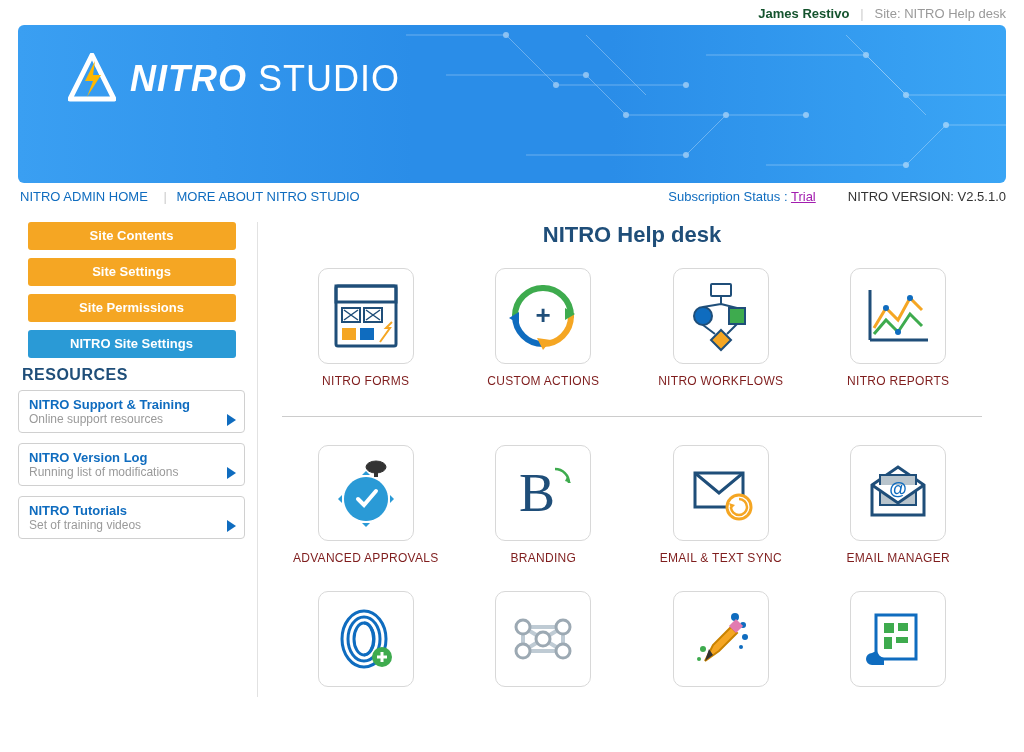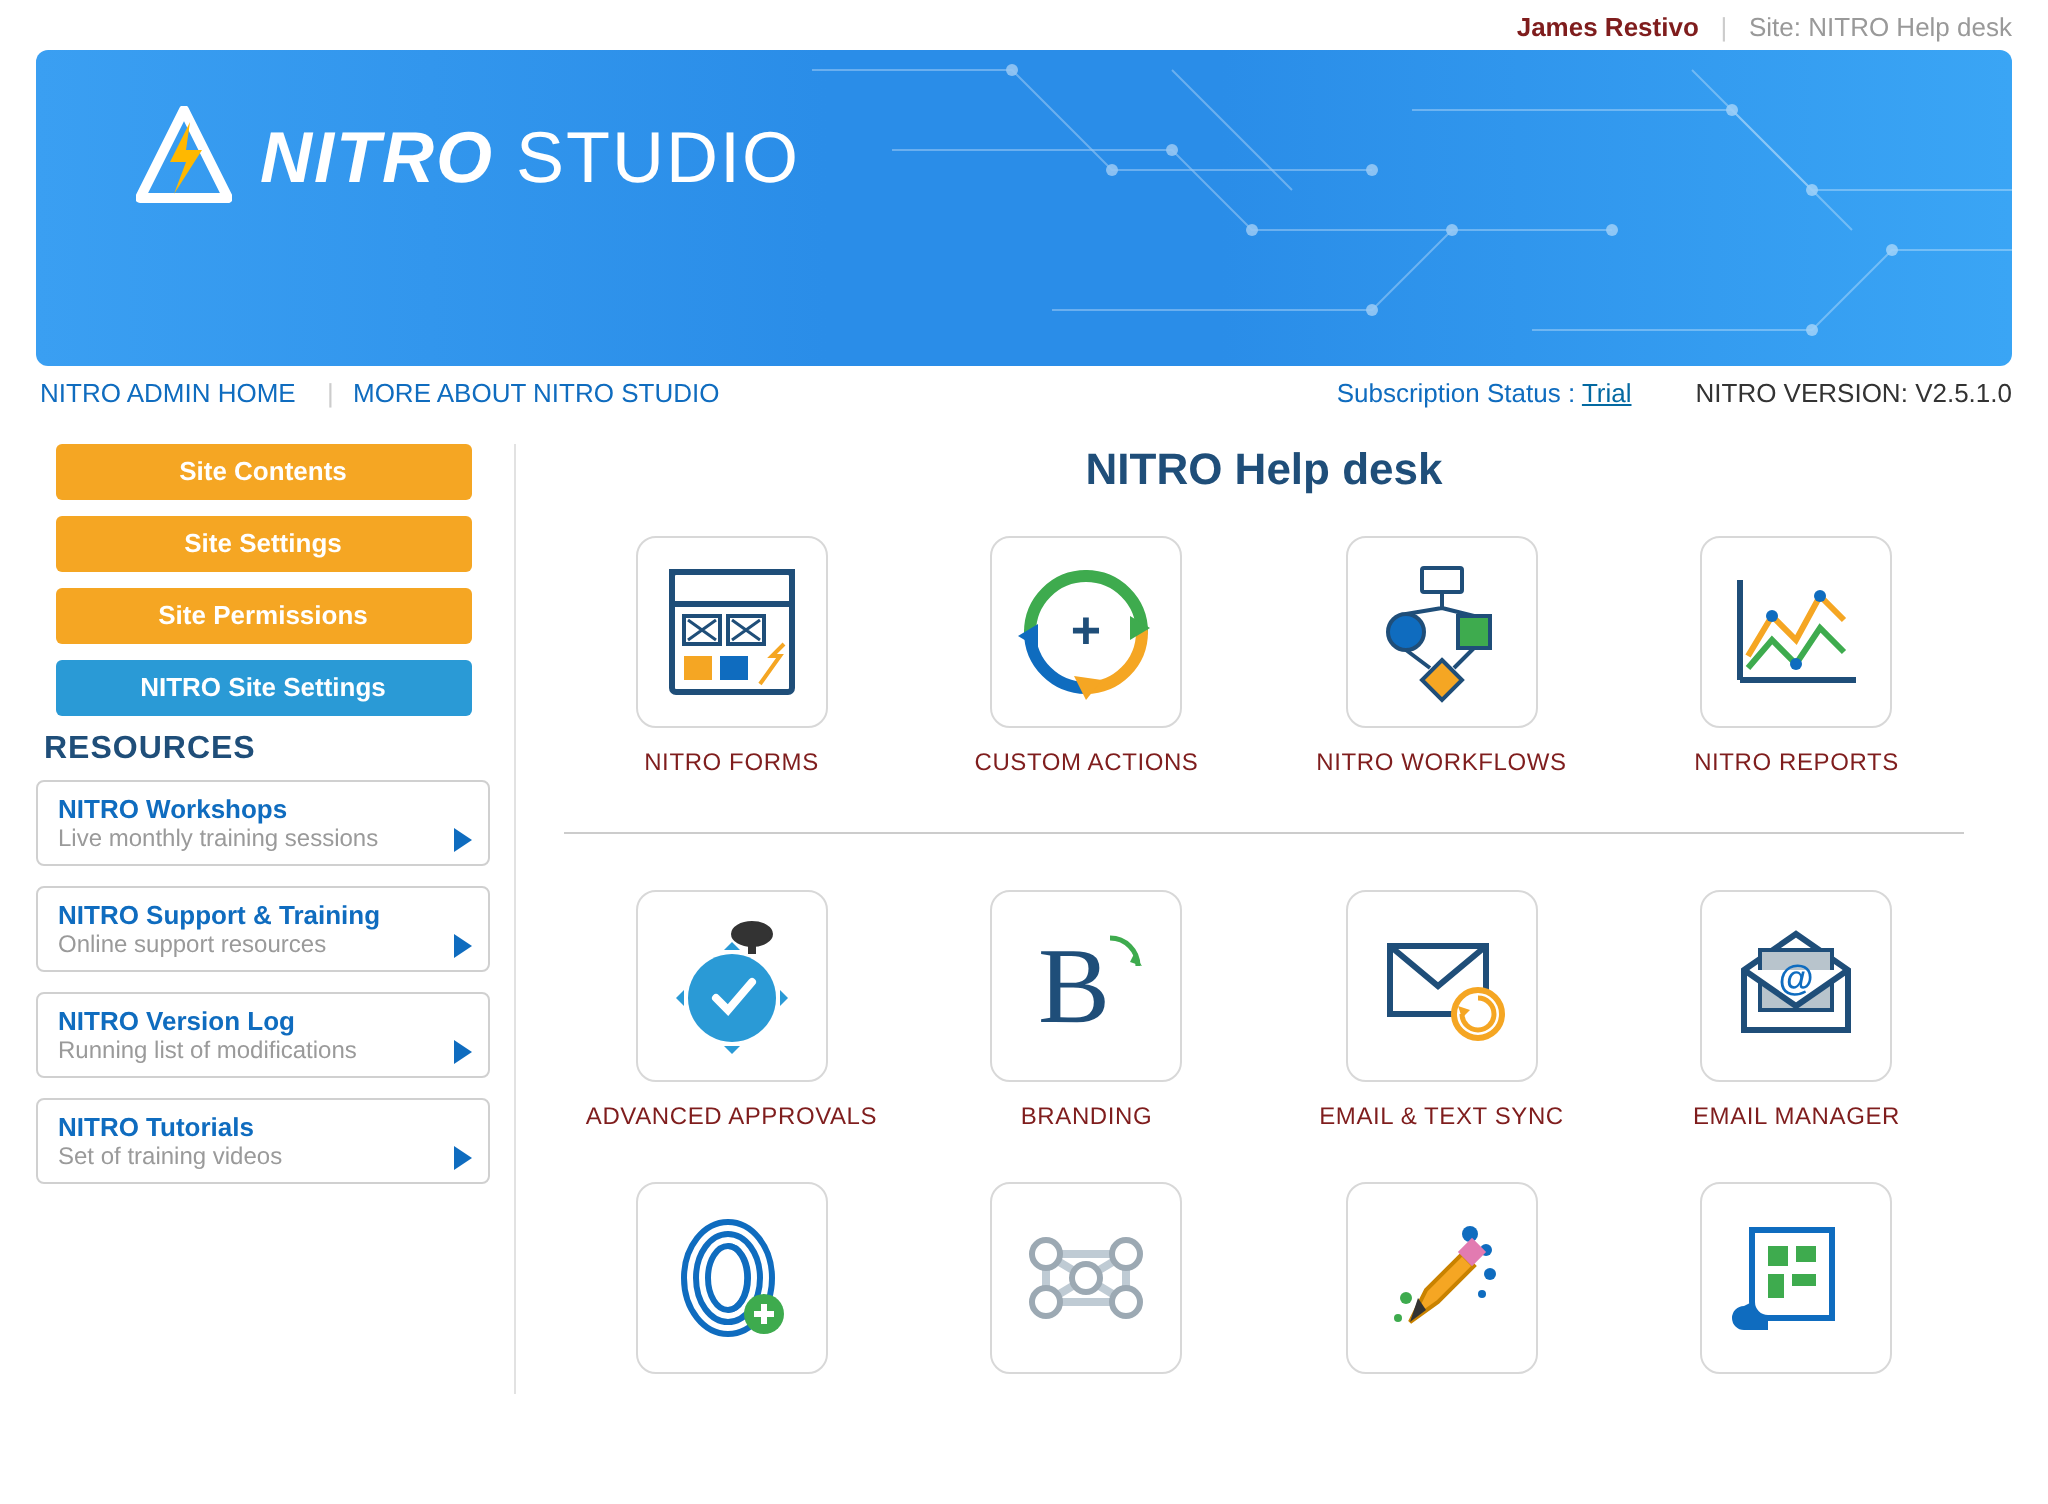--- a/index.html
+++ b/index.html
@@ -1,18 +1,18 @@
 <!DOCTYPE html>
 <html><head>
 <meta charset="utf-8">
 <style>
   * { box-sizing: border-box; margin: 0; padding: 0; }
   body { font-family: "Segoe UI", Arial, sans-serif; background: #ffffff; width: 1024px; height: 752px; overflow: hidden; }
   .top-bar { text-align: right; padding: 6px 18px 4px 0; font-size: 13px; color: #888; }
-  .top-bar .user { color: #7f1d1d; font-weight: 600; cursor: pointer; }
+  .top-bar .user { color: #14532d; font-weight: 600; cursor: pointer; }
   .top-bar .site-label { color: #999; }
   .top-bar .site-name { color: #999; }
   .banner {
     margin: 0 18px;
     height: 158px;
     border-radius: 6px;
     background: linear-gradient(90deg, #3a9ff2, #2a8de8 40%, #2a8de8 60%, #3aa5f5);
     position: relative;
     padding: 28px 40px 10px 50px;
     color: #fff;
@@ -29,21 +29,21 @@
   .wordmark b { font-weight: 700; font-style: italic; }
   .tagline { font-style: italic; font-size: 19px; margin-top: 8px; margin-left: 18px; }
   .util-row {
     display: flex; align-items: center; padding: 6px 18px 18px 20px;
     font-size: 13px;
   }
   .util-left a { color: #0F6CBF; text-decoration: none; margin-right: 6px; display: inline-block; }
   .util-left .sep { color: #ccc; margin: 0 6px; }
   .util-right { margin-left: auto; display: flex; align-items: center; gap: 32px; }
   .sub-status { color: #0F6CBF; }
-  .sub-status .val { color: #0369a1; text-decoration: underline; }
+  .sub-status .val { color: #a21caf; text-decoration: underline; }
   .version { color: #333; }
 
   .main { display: flex; padding: 0 18px; }
   .sidebar { width: 240px; padding-right: 12px; border-right: 1px solid #e2e2e2; }
   .side-btn {
     display: block; width: 208px; height: 28px; line-height: 28px;
     text-align: center; color: #fff; font-weight: 600; font-size: 13px;
     margin: 0 auto 8px; border-radius: 3px; cursor: pointer;
   }
   .side-btn.orange { background: #f5a623; }
@@ -151,25 +151,20 @@
 <div class="main">
 
   <aside class="sidebar">
     <div class="side-btn orange">Site Contents</div>
     <div class="side-btn orange">Site Settings</div>
     <div class="side-btn orange">Site Permissions</div>
     <div class="side-btn blue">NITRO Site Settings</div>
     <div class="resources-h">RESOURCES</div>
 
     <div class="resource-card">
-      <div class="title">NITRO Workshops</div>
-      <div class="desc">Live monthly training sessions</div>
-      <div class="arrow"></div>
-    </div>
-    <div class="resource-card">
       <div class="title">NITRO Support &amp; Training</div>
       <div class="desc">Online support resources</div>
       <div class="arrow"></div>
     </div>
     <div class="resource-card">
       <div class="title">NITRO Version Log</div>
       <div class="desc">Running list of modifications</div>
       <div class="arrow"></div>
     </div>
     <div class="resource-card">

